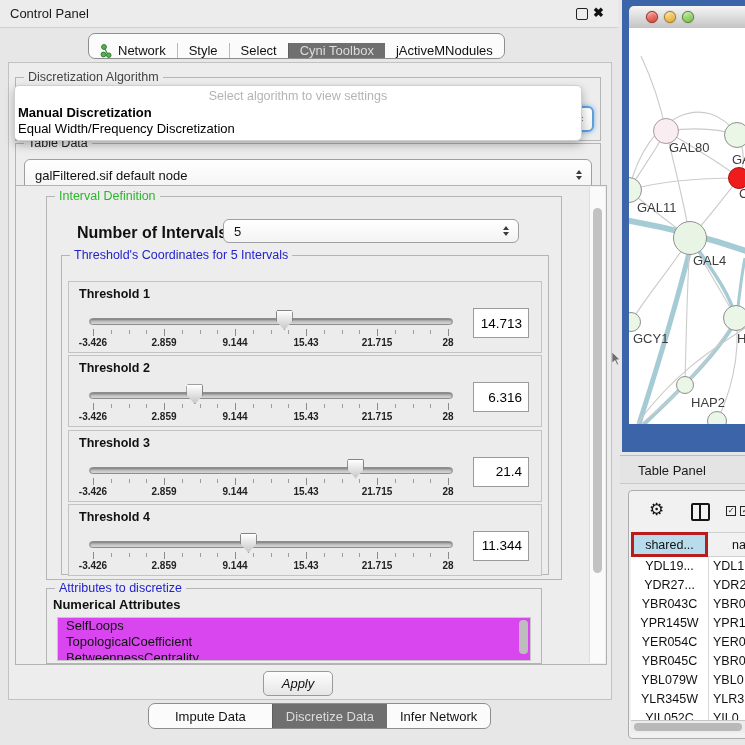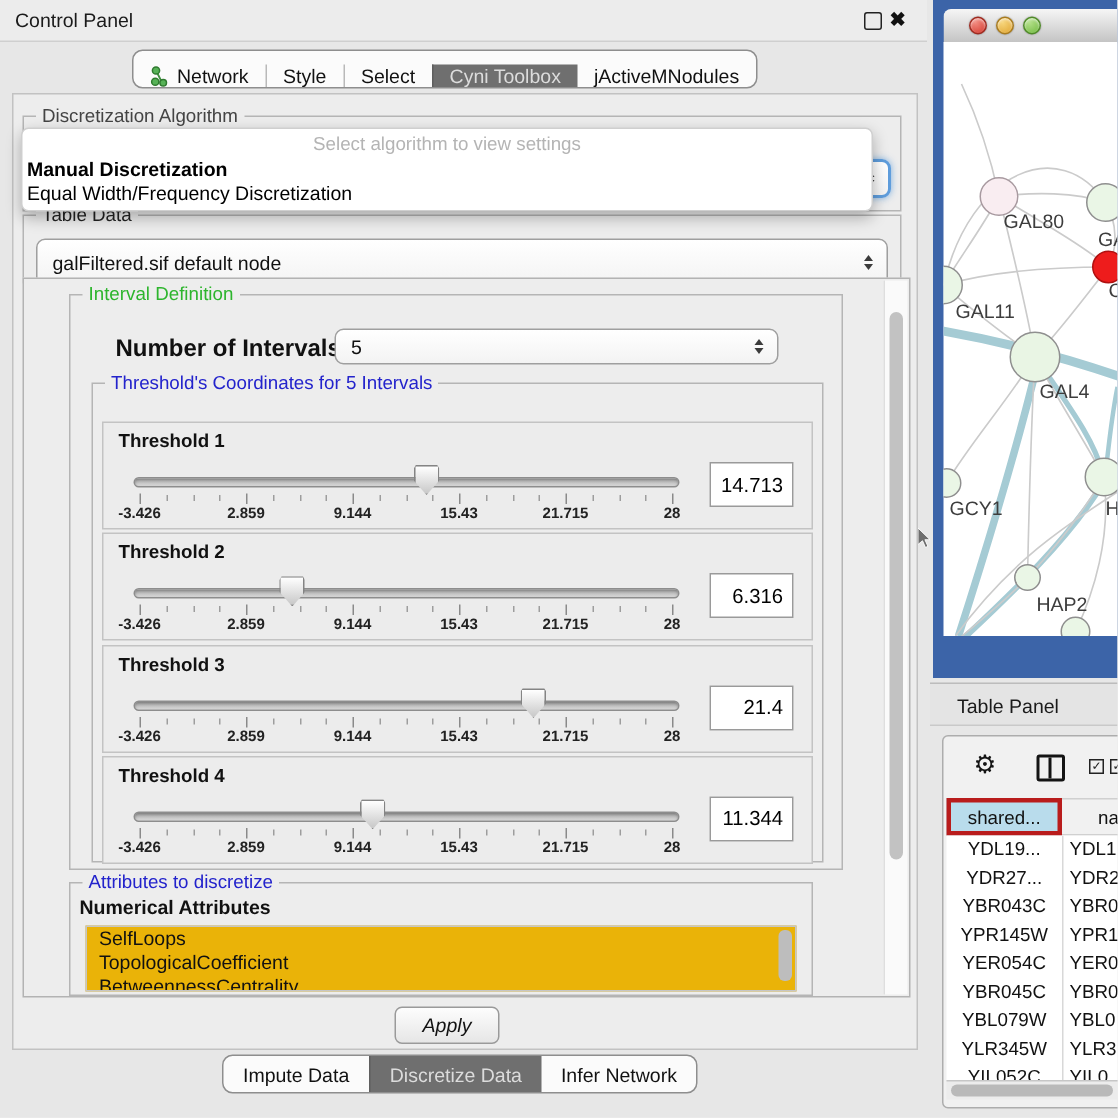--- a/index.html
+++ b/index.html
@@ -83,21 +83,21 @@
   .tick.major{height:7px;top:47px;}
   .ticklab{position:absolute;top:55px;transform:translateX(-50%);font-size:10px;
     font-weight:bold;color:#222;white-space:nowrap;}
   .tvalue{position:absolute;left:404px;top:26px;width:56px;height:30px;background:#fff;
     border:1px solid #9a9a9a;font-family:"Liberation Sans",sans-serif;font-size:13.5px;
     text-align:right;padding:0 6px;box-sizing:border-box;color:#000;}
 
   #attr-group{left:30px;top:402px;width:494px;height:74px;}
   #attr-group>.legend{color:#2323cc;}
   #attr-title{left:6px;top:8px;font-size:13px;font-weight:bold;}
-  #attr-list{left:10px;top:28px;width:474px;height:44px;background:#eab308;
+  #attr-list{left:10px;top:28px;width:474px;height:44px;background:#d946ef;
     border:1px solid #c6c6c6;overflow:hidden;box-sizing:border-box;}
   .attr-item{font-size:13px;line-height:16px;padding-left:8px;white-space:nowrap;}
   #attr-sb{position:absolute;right:2px;top:2px;width:9px;height:34px;background:#bdbdbd;border-radius:4px;}
 
   #apply-btn{left:254px;top:608px;width:68px;height:23px;border:1px solid #9a9a9a;
     border-radius:5px;background:linear-gradient(#fdfdfd,#e6e6e6);font-size:13px;
     display:flex;align-items:center;justify-content:center;font-style:italic;}
 
   #mode-tabs{left:148px;top:703px;height:24px;display:inline-flex;background:#fbfbfb;
     border:1px solid #8e8e8e;border-radius:7px;overflow:hidden;align-items:stretch;}
@@ -371,21 +371,21 @@
 
       <div class="abs" id="vsb">
         <div class="abs" id="vsb-thumb"></div>
       </div>
     </div>
 
     <div class="abs" id="apply-btn">Apply</div>
   </div>
 
   <div class="abs" id="mode-tabs">
-      <span class="tab" style="padding: 0px 13px;">Impute Data</span>
+      <span class="tab" style="padding: 0px 26px;">Impute Data</span>
       <span class="tab sel" style="padding: 0px 13px;">Discretize Data</span>
       <span class="tab" style="padding: 0px 13px;">Infer Network</span>
     </div>
 </div>
 
 <div class="abs" id="netwin">
   <div class="abs" id="net-titlebar">
     <span class="light" id="light-red"></span>
     <span class="light" id="light-yellow"></span>
     <span class="light" id="light-green"></span>

